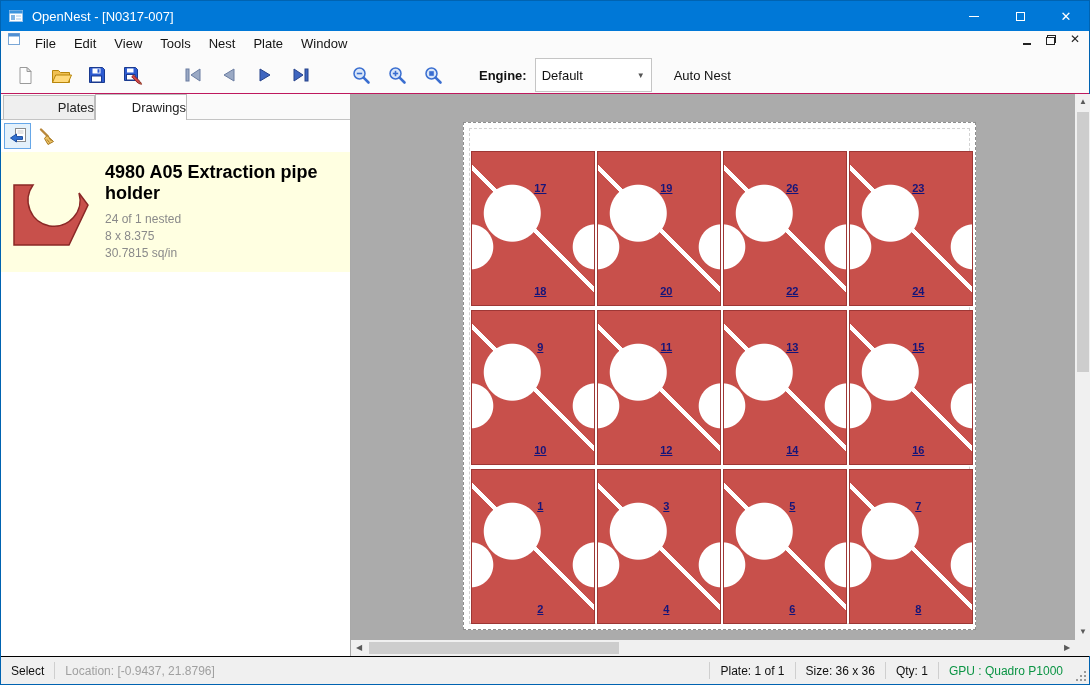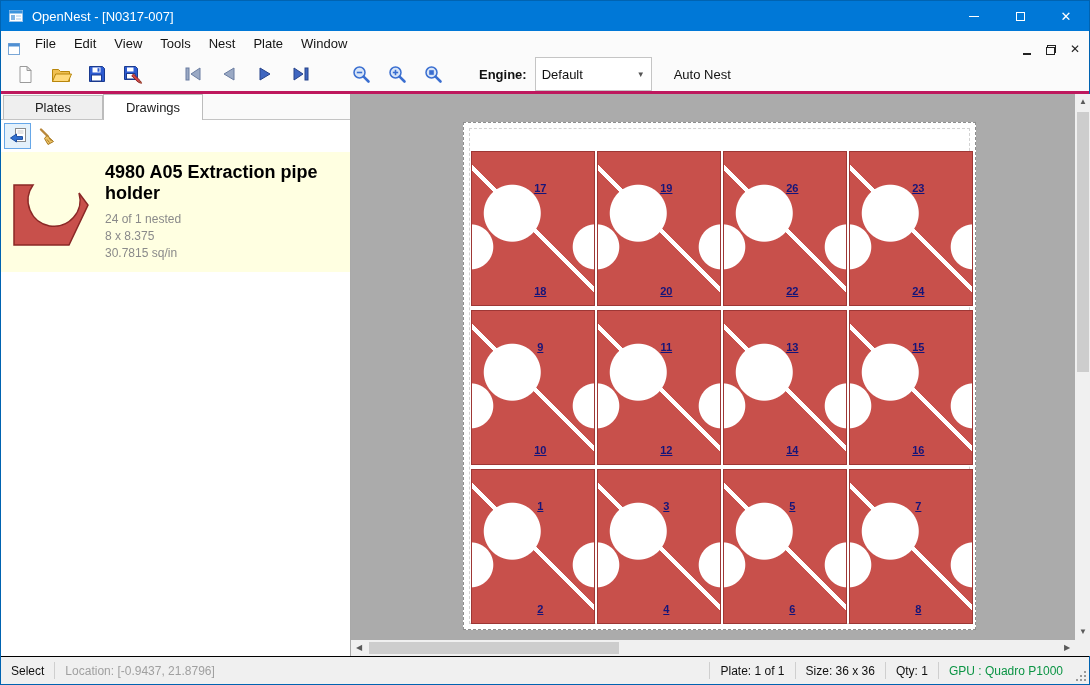--- a/index.html
+++ b/index.html
@@ -12,48 +12,48 @@
   .titlebar { height:30px; background:#0078d7; color:#fff; display:flex; align-items:center; flex:0 0 30px; }
   .app-icon { margin:0 8px 0 7px; display:flex; }
   .title-text { font-size:13px; }
   .win-controls { margin-left:auto; display:flex; height:100%; }
   .win-btn { width:46px; height:100%; display:flex; align-items:center; justify-content:center; cursor:default; }
   .glyph-min { width:10px; height:1px; background:#fff; display:block; }
   .glyph-max { width:9px; height:9px; border:1px solid #fff; display:block; }
   .glyph-close { font-size:13px; line-height:1; }
 
   
-  .menubar { height:26px; background:#fbfbfb; display:flex; align-items:flex-end; flex:0 0 26px; }
+  .menubar { height:26px; background:#fbfbfb; display:flex; align-items:flex-start; flex:0 0 26px; }
   .mdi-doc-icon { margin:0 4px 0 5px; display:flex; }
   .menu-item { padding:0 9px; line-height:26px; color:#141414; cursor:default; }
   .mdi-controls { margin-left:auto; display:flex; align-items:center; padding-right:6px; gap:8px; }
   .mdi-btn { width:16px; height:16px; display:flex; align-items:flex-end; justify-content:center; font-size:11px; color:#222; }
   .mdi-min-bar { width:8px; height:2px; background:#222; margin-bottom:2px; }
   .restore-shape { position:relative; width:10px; height:10px; margin-bottom:2px; }
   .restore-shape::before { content:""; position:absolute; right:0; top:0; width:7px; height:6px; border:1px solid #222; }
   .restore-shape::after  { content:""; position:absolute; left:0; bottom:0; width:7px; height:6px; border:1px solid #222; background:#fbfbfb; }
   .mdi-x { align-items:center; font-size:12px; }
 
   
-  .toolbar { height:37px; background:#fbfbfb; border-bottom:3px solid #be185d; display:flex; align-items:center; flex:0 0 37px; padding-left:8px; }
+  .toolbar { height:37px; background:#fbfbfb; border-bottom:1px solid #be185d; display:flex; align-items:center; flex:0 0 37px; padding-left:8px; }
   .tb-btn { width:32px; height:30px; display:flex; align-items:center; justify-content:center; margin-right:4px; cursor:default; }
   .tb-group-gap { width:24px; }
   .engine-label { font-weight:bold; margin:0 8px 0 26px; }
   .combo { width:117px; height:23px; background:#fff; border:1px solid #c5c5c5; display:flex; align-items:center; padding:16px 6px; cursor:default; }
   .combo .val { flex:1; font-size:13px; color:#111; }
   .combo .caret { font-size:8px; color:#555; }
   .autonest { margin-left:22px; color:#111; cursor:default; }
 
   
   .content { flex:1 1 auto; display:flex; height:564px; }
 
   
   .sidebar { width:350px; flex:0 0 350px; background:#fff; border-right:1px solid #a9a9a9; display:flex; flex-direction:column; }
   .tabstrip { height:26px; display:flex; align-items:flex-end; background:#fafafa; padding-left:2px; border-bottom:1px solid #c4c4c4; }
-  .tab { width:100px; height:24px; line-height:23px; text-align:center; border:1px solid #bcbcbc; border-bottom:none; background:#efefef; color:#222; cursor:default; }
+  .tab { width:92px; height:24px; line-height:23px; text-align:right; border:1px solid #bcbcbc; border-bottom:none; background:#efefef; color:#222; cursor:default; }
   .tab.active { background:#fff; height:26px; line-height:25px; margin-bottom:-1px; position:relative; z-index:2; }
   .mini-toolbar { height:32px; display:flex; align-items:center; padding:2px 3px; gap:3px; background:#fff; }
   .mini-btn { width:27px; height:26px; display:flex; align-items:center; justify-content:center; border:1px solid transparent; cursor:default; }
   .mini-btn.toggled { border:1px solid #66a7e8; background:#e4f1fb; }
   .drawing-item { display:flex; background:#ffffe1; padding:8px 6px 10px 8px; gap:12px; cursor:default; }
   .thumb { width:86px; display:flex; align-items:center; justify-content:center; }
   .item-info { padding-top:2px; }
   .item-title { font-size:18px; font-weight:bold; color:#000; margin-bottom:7px; }
   .item-line { font-size:12px; color:#8a8a8a; line-height:17px; }
   .sidebar-rest { flex:1; background:#fff; }

